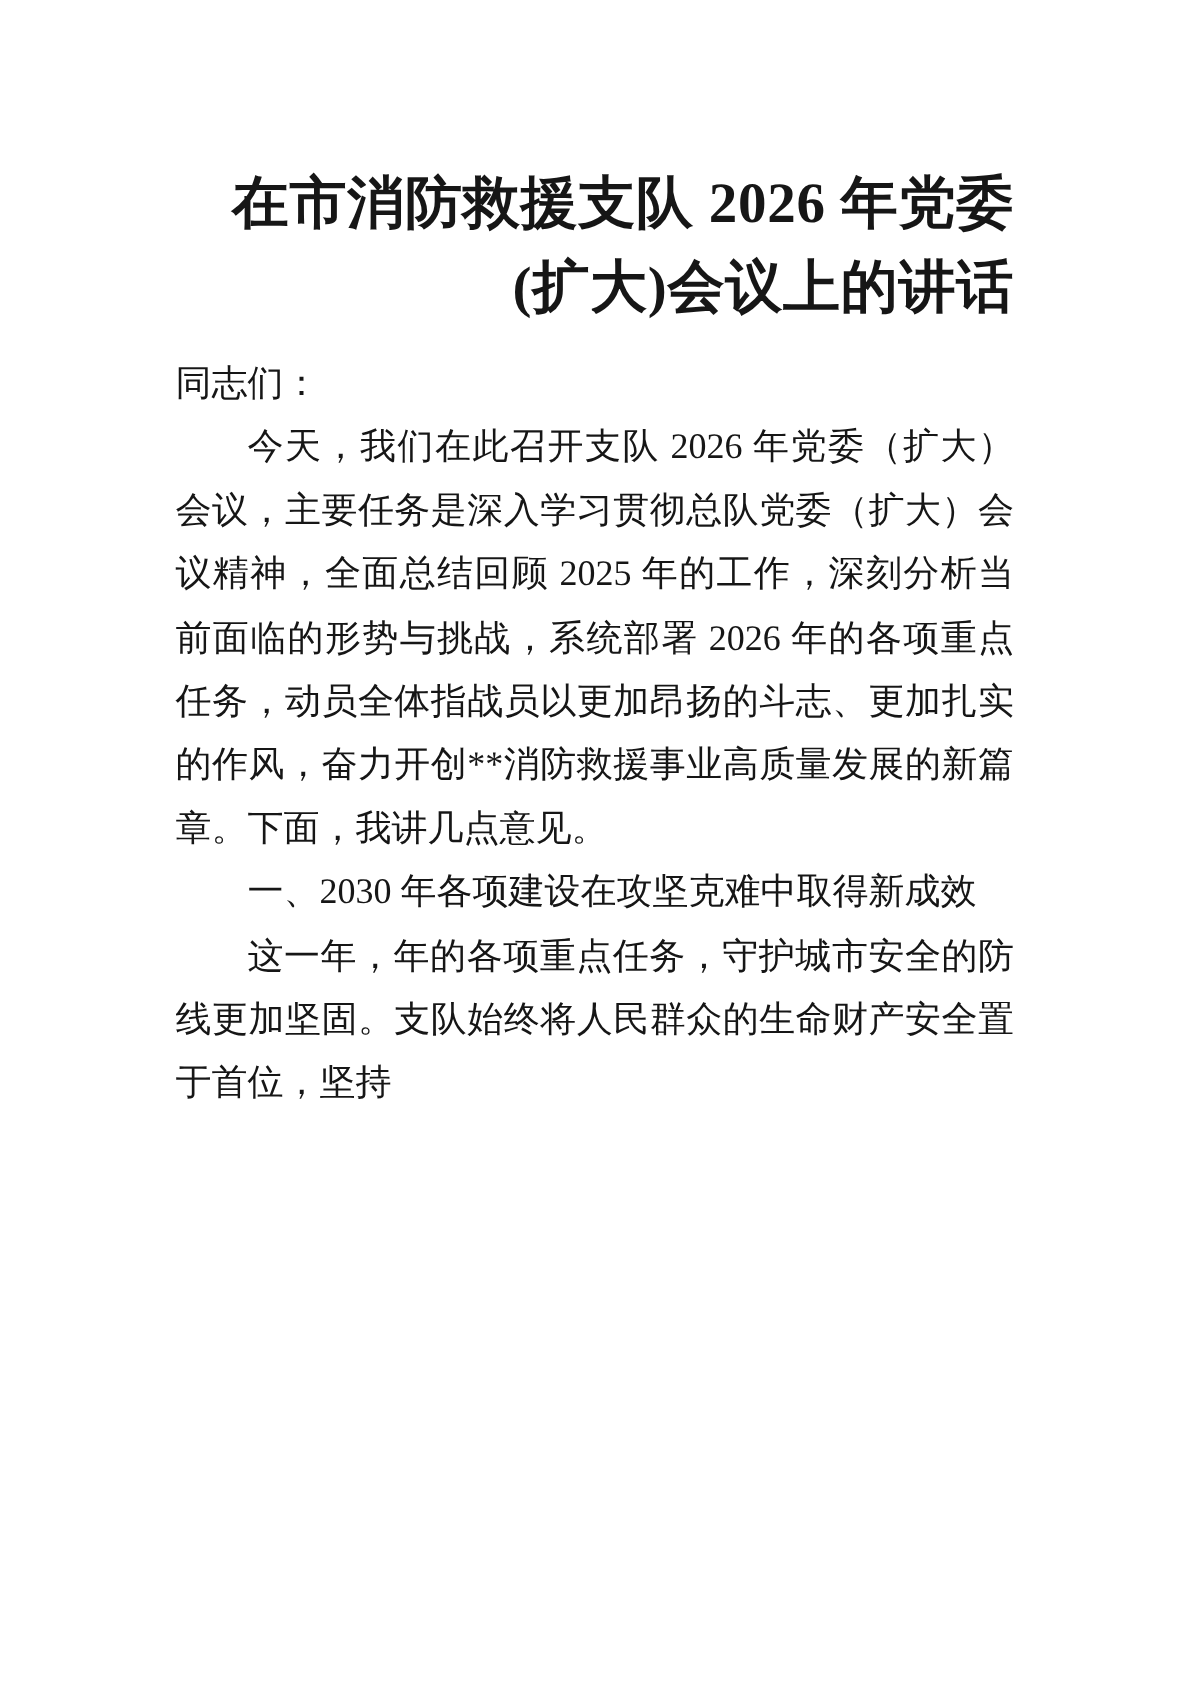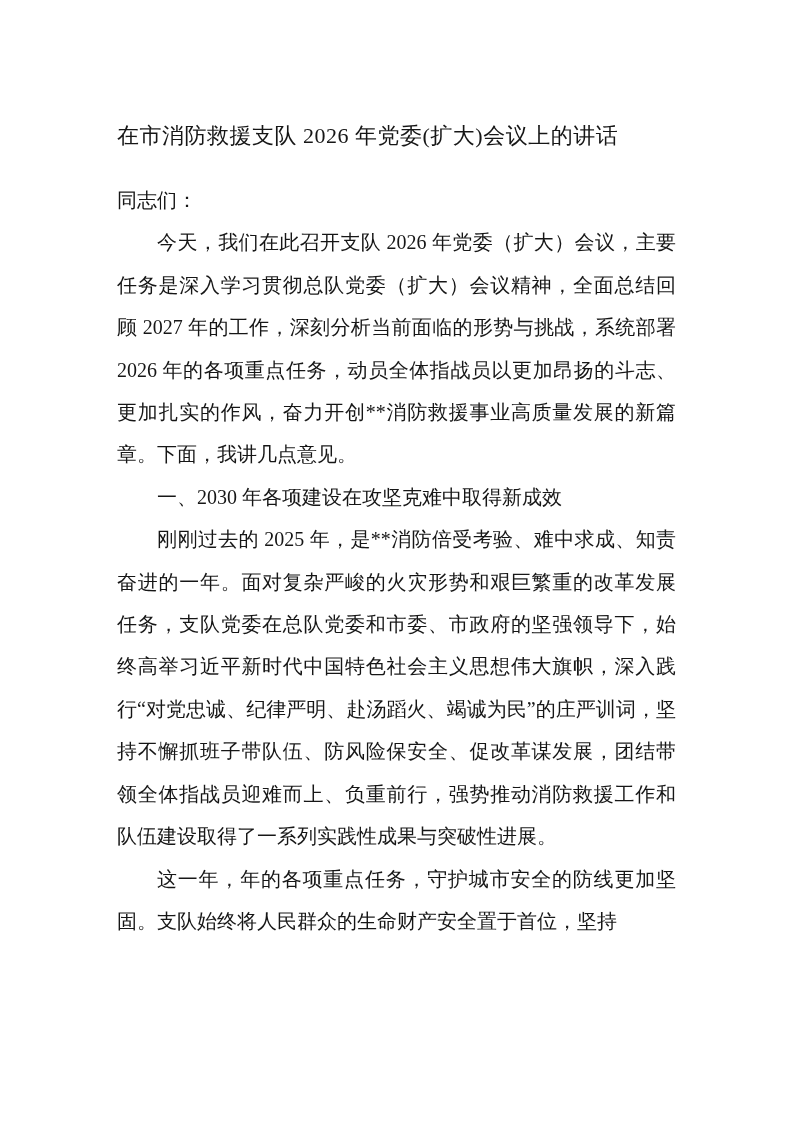--- a/index.html
+++ b/index.html
@@ -14,48 +14,47 @@
     height: 1122px;
     margin: 0 auto;
     background: #ffffff;
     padding: 108px 117px 0 117px;
     font-family: "Liberation Serif", "DejaVu Serif", serif;
     color: #161616;
     overflow: hidden;
   }
   .doc-title {
     margin: 0 0 15px 0;
-    font-size: 22px;
+    font-size: 38px;
     line-height: 56px;
-    font-weight: normal;
-    text-align: left;
+    font-weight: bold;
+    text-align: right;
     letter-spacing: 0.5px;
   }
   .doc-body p {
     margin: 0;
-    font-size: 20px;
+    font-size: 24px;
     line-height: 42.4px;
     text-align: justify;
     text-justify: inter-ideograph;
     word-break: break-all;
   }
   .doc-body p.indent {
     text-indent: 2em;
   }
 </style>
 </head>
 <body>
 
 <div class="page">
   <h1 class="doc-title">在市消防救援支队 2026 年党委(扩大)会议上的讲话</h1>
 
   <div class="doc-body">
     <p class="salutation">同志们：</p>
 
-    <p class="indent">今天，我们在此召开支队 2026 年党委（扩大）会议，主要任务是深入学习贯彻总队党委（扩大）会议精神，全面总结回顾 2027 年的工作，深刻分析当前面临的形势与挑战，系统部署 2026 年的各项重点任务，动员全体指战员以更加昂扬的斗志、更加扎实的作风，奋力开创**消防救援事业高质量发展的新篇章。下面，我讲几点意见。</p>
+    <p class="indent">今天，我们在此召开支队 2026 年党委（扩大）会议，主要任务是深入学习贯彻总队党委（扩大）会议精神，全面总结回顾 2025 年的工作，深刻分析当前面临的形势与挑战，系统部署 2026 年的各项重点任务，动员全体指战员以更加昂扬的斗志、更加扎实的作风，奋力开创**消防救援事业高质量发展的新篇章。下面，我讲几点意见。</p>
 
     <p class="indent">一、2030 年各项建设在攻坚克难中取得新成效</p>
 
-    <p class="indent">刚刚过去的 2025 年，是**消防倍受考验、难中求成、知责奋进的一年。面对复杂严峻的火灾形势和艰巨繁重的改革发展任务，支队党委在总队党委和市委、市政府的坚强领导下，始终高举习近平新时代中国特色社会主义思想伟大旗帜，深入践行“对党忠诚、纪律严明、赴汤蹈火、竭诚为民”的庄严训词，坚持不懈抓班子带队伍、防风险保安全、促改革谋发展，团结带领全体指战员迎难而上、负重前行，强势推动消防救援工作和队伍建设取得了一系列实践性成果与突破性进展。</p>
 
     <p class="indent">这一年，年的各项重点任务，守护城市安全的防线更加坚固。支队始终将人民群众的生命财产安全置于首位，坚持</p>
   </div>
 </div>
 
 </body></html>

